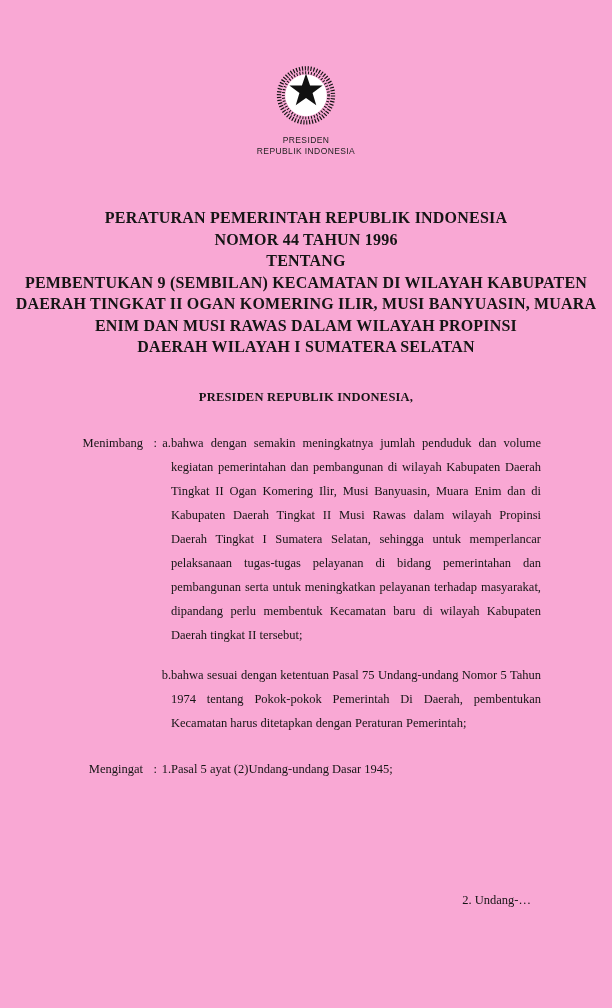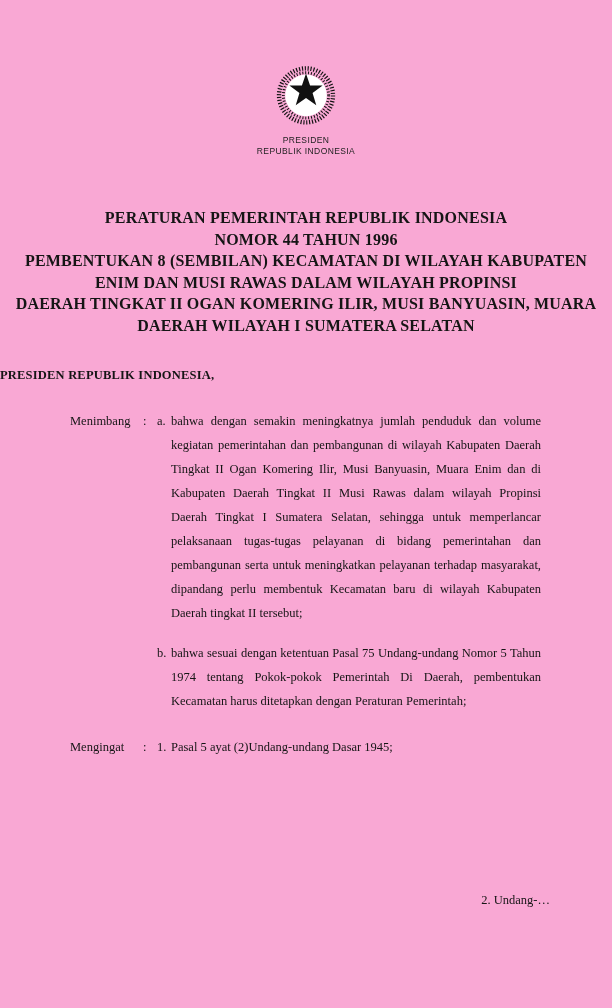--- a/index.html
+++ b/index.html
@@ -37,47 +37,48 @@
   .title-block {
     margin-top: 50px;
     text-align: center;
     font-weight: bold;
     font-size: 16px;
     line-height: 21.5px;
     letter-spacing: 0.2px;
   }
   .salutation {
     margin-top: 32px;
-    text-align: left;
+    text-align: center;
     font-weight: bold;
     font-size: 12.5px;
     letter-spacing: 0.2px;
   }
   .body-block {
     margin: 26px 71px 0 70px;
     font-size: 12.5px;
     line-height: 24px;
   }
   .item-row {
     display: grid;
     grid-template-columns: 73px 14px 14px 1fr;
     align-items: start;
   }
   .item-row .cell {
     white-space: nowrap;
+    text-align: right;
   }
   .item-text {
     text-align: justify;
   }
   .gap-b   { margin-top: 16px; }
   .gap-law { margin-top: 22px; }
   .catchword {
     position: absolute;
     top: 893px;
-    right: 62px;
+    right: 81px;
     font-size: 12.5px;
   }
 </style>
 </head>
 <body>
 
 <div class="page">
 
   <div class="letterhead">
     <span class="emblem-wrap">
@@ -88,23 +89,24 @@
         <polygon fill="#111111" points="50,24 55.6,40.3 72.8,40.6 59.0,50.9 64.1,67.4 50,57.5 35.9,67.4 41.0,50.9 27.2,40.6 44.4,40.3"></polygon>
       </svg>
     </span>
     <div class="org-name">PRESIDEN</div>
     <div class="org-name" style="margin-top:0;">REPUBLIK INDONESIA</div>
   </div>
 
   <div class="title-block">
     <div>PERATURAN PEMERINTAH REPUBLIK INDONESIA</div>
     <div>NOMOR 44 TAHUN 1996</div>
-    <div>PEMBENTUKAN 8 (SEMBILAN) KECAMATAN DI WILAYAH KABUPATEN</div>
+    <div>TENTANG</div>
+    <div>PEMBENTUKAN 9 (SEMBILAN) KECAMATAN DI WILAYAH KABUPATEN</div>
+    <div>DAERAH TINGKAT II OGAN KOMERING ILIR, MUSI BANYUASIN, MUARA</div>
     <div>ENIM DAN MUSI RAWAS DALAM WILAYAH PROPINSI</div>
-    <div>DAERAH TINGKAT II OGAN KOMERING ILIR, MUSI BANYUASIN, MUARA</div>
     <div>DAERAH WILAYAH I SUMATERA SELATAN</div>
   </div>
 
   <div class="salutation">PRESIDEN REPUBLIK INDONESIA,</div>
 
   <div class="body-block">
 
     <div class="item-row">
       <span class="cell">Menimbang</span>
       <span class="cell">:</span>

